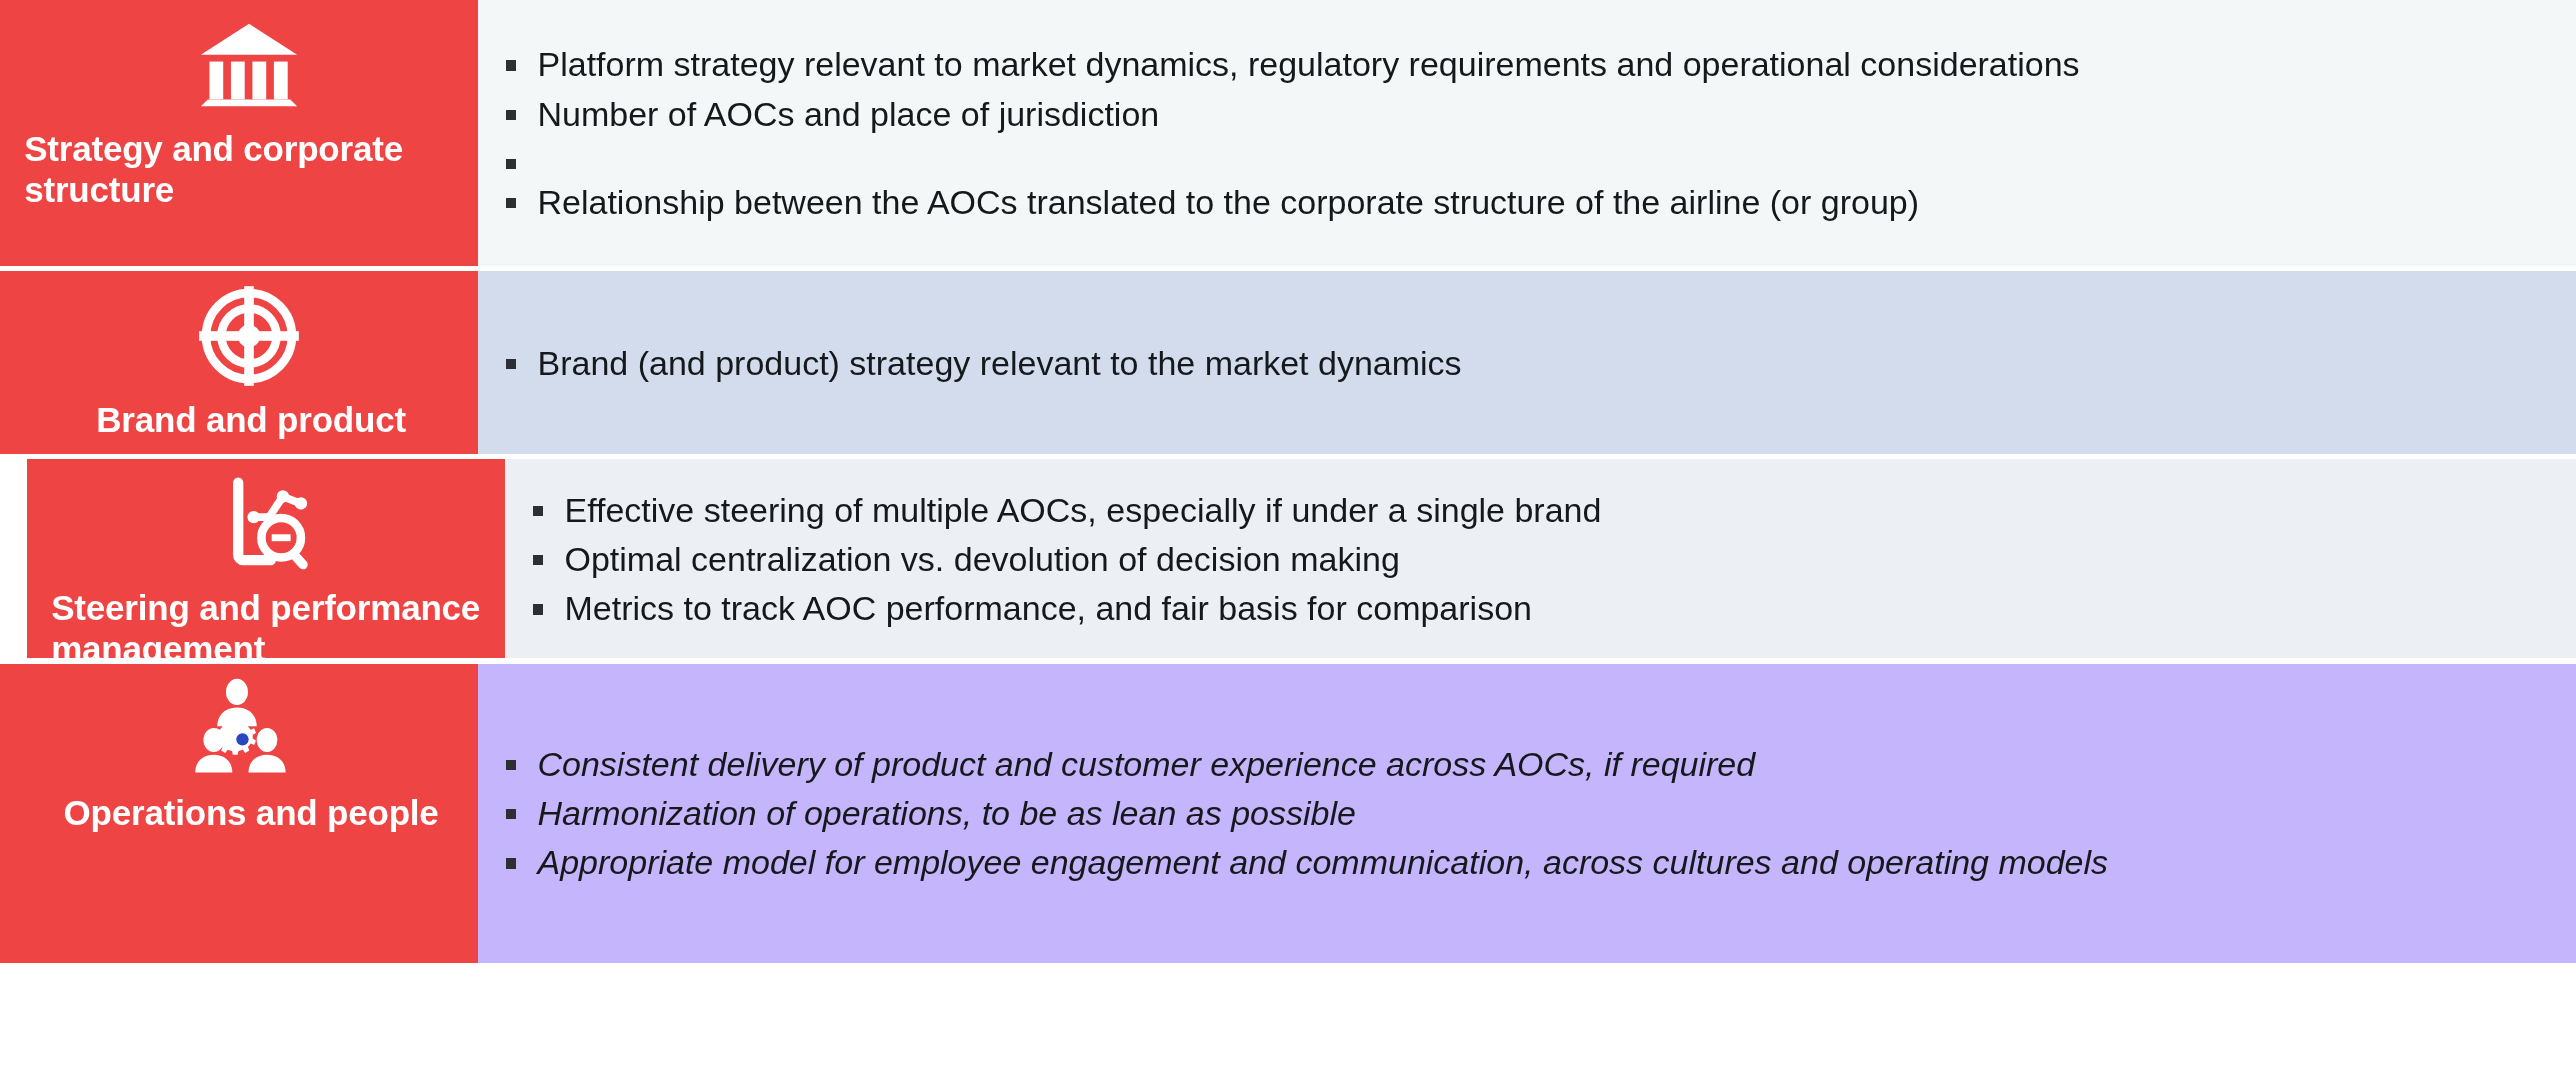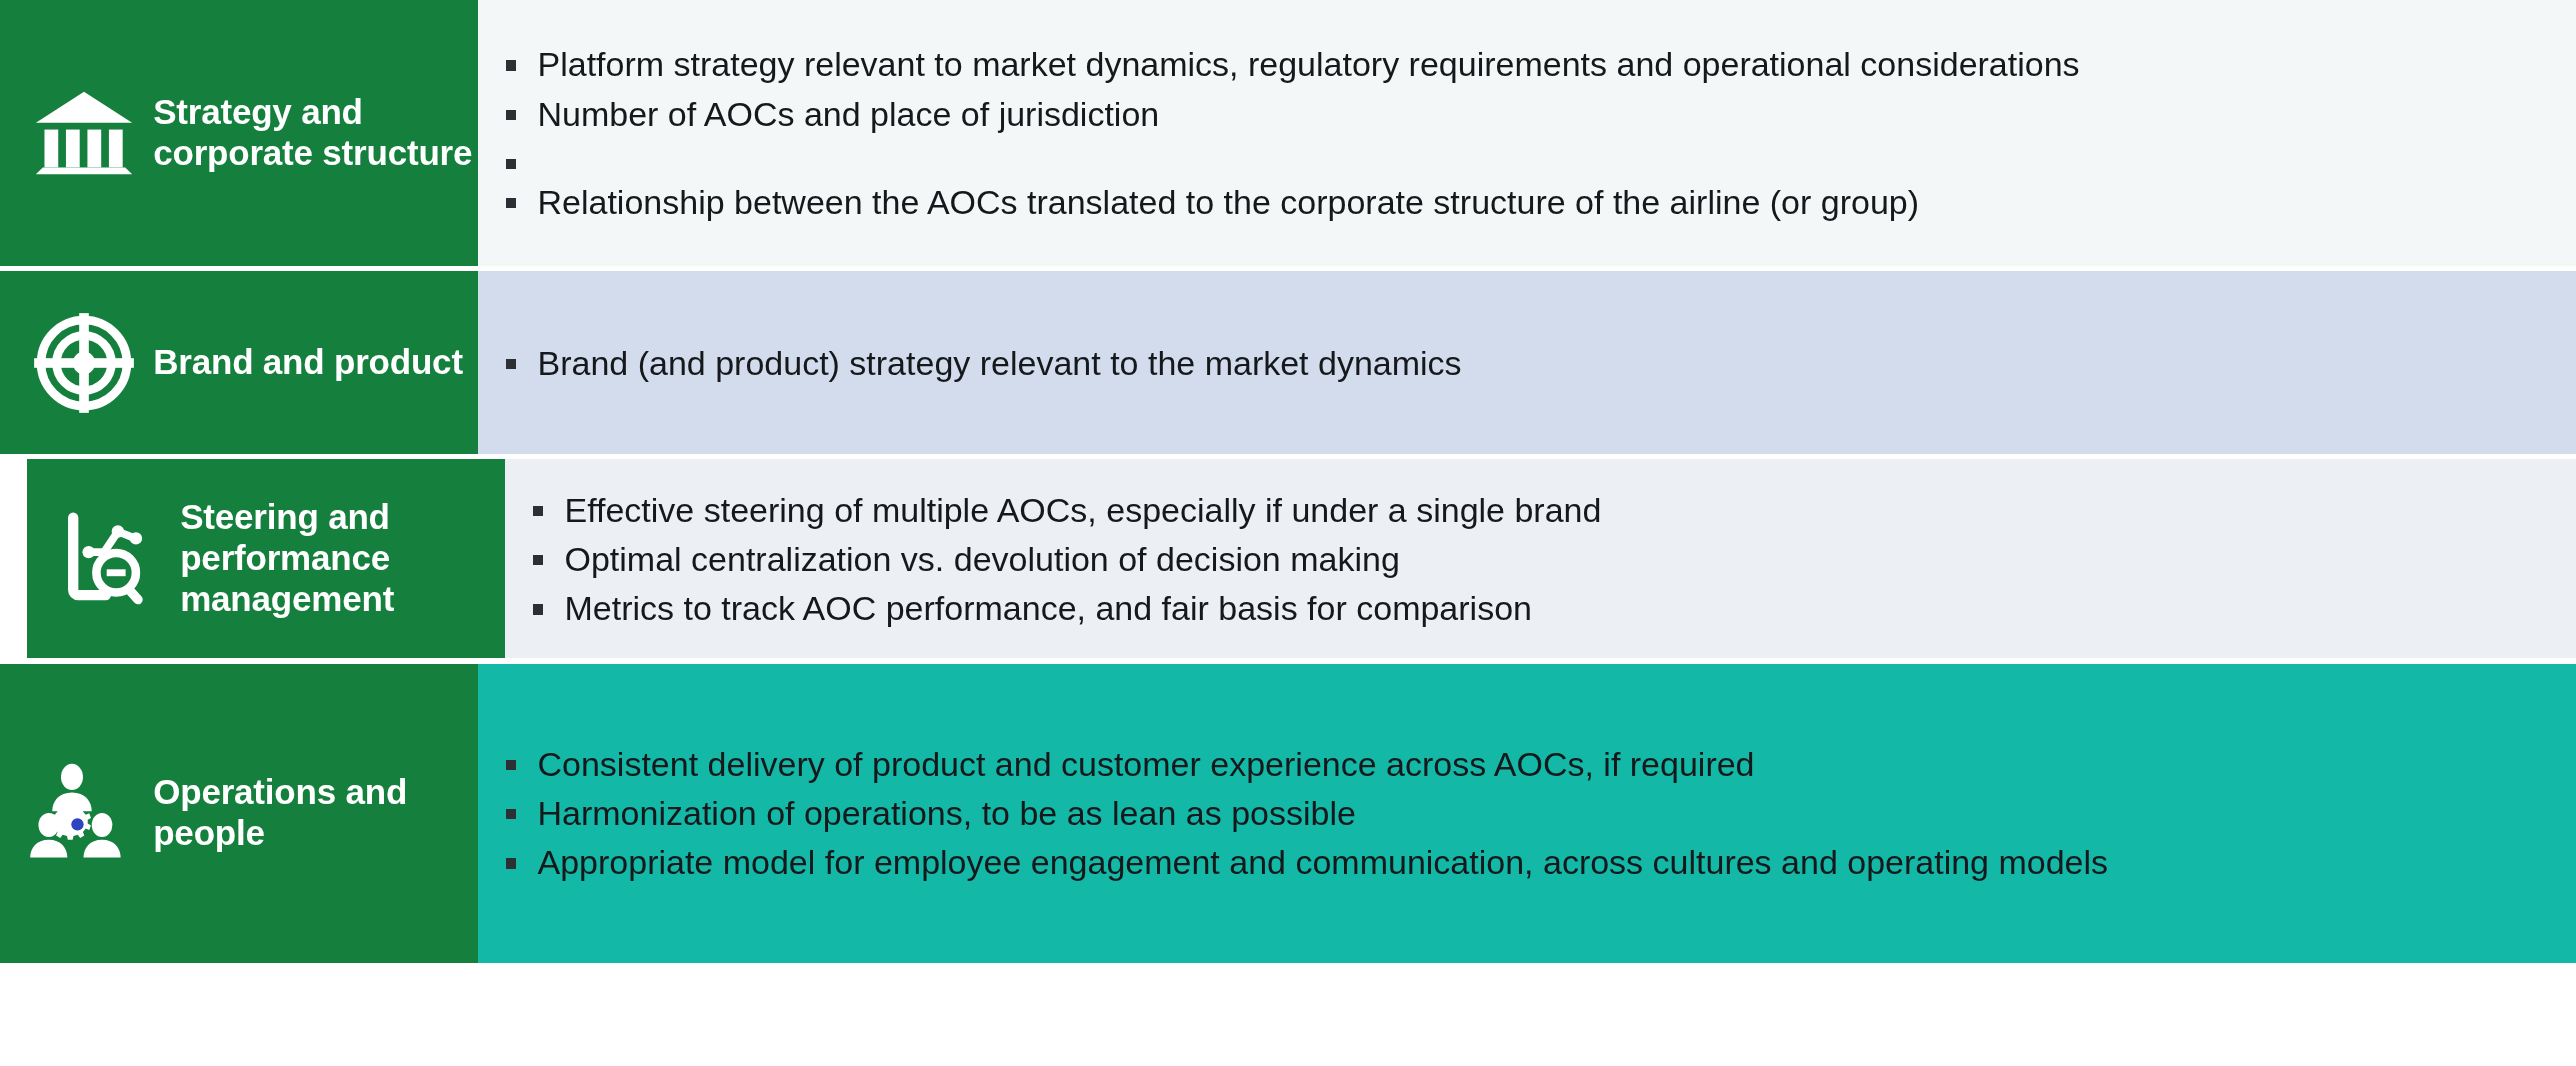--- a/index.html
+++ b/index.html
@@ -29,22 +29,23 @@
   }
   .row-gap {
     height: 5.2px;
     background: #ffffff;
     width: 100%;
     flex: 0 0 5.2px;
   }
   .row-label {
     flex: 0 0 478px;
     width: 478px;
-    background: #15803d;
-    display: flex;
+    background: #ef4444;
+    display: flex;
+    flex-direction: column;
     align-items: center;
     box-sizing: border-box;
     padding-left: 19px;
   }
   .row-icon {
     flex: 0 0 129px;
     width: 129px;
     height: 129px;
     display: flex;
     align-items: center;
@@ -98,21 +99,21 @@
     background: #2c2f33;
   }
   .bullet-text {
     flex: 1 1 auto;
     white-space: nowrap;
   }
   
   .bg-light { background: #f4f7f7; }
   .bg-steel { background: #d3dced; }
   .bg-pale  { background: #eceff3; }
-  .bg-blue2 { background: #14b8a6; }
+  .bg-blue2 { background: #c4b5fd; font-style: italic; }
 
   .r1 { height: 266px; }
   .r2 { height: 183px; }
   .r3 { height: 199px; margin-left: 27px; }
   .r4 { height: 299px; }
 </style>
 </head>
 <body>
 
 <div class="matrix">

